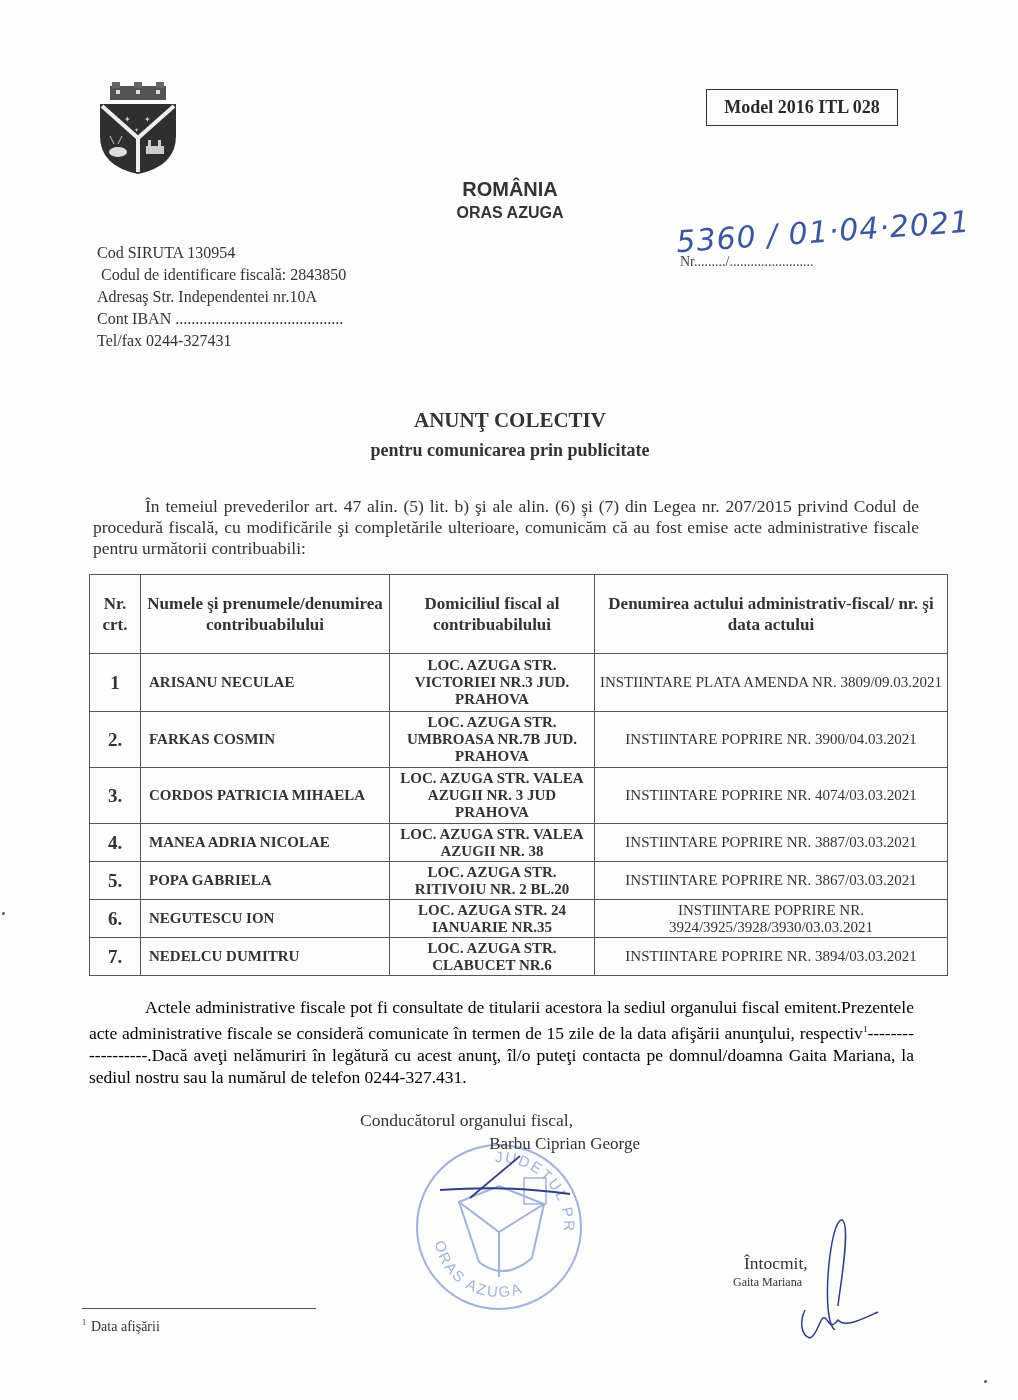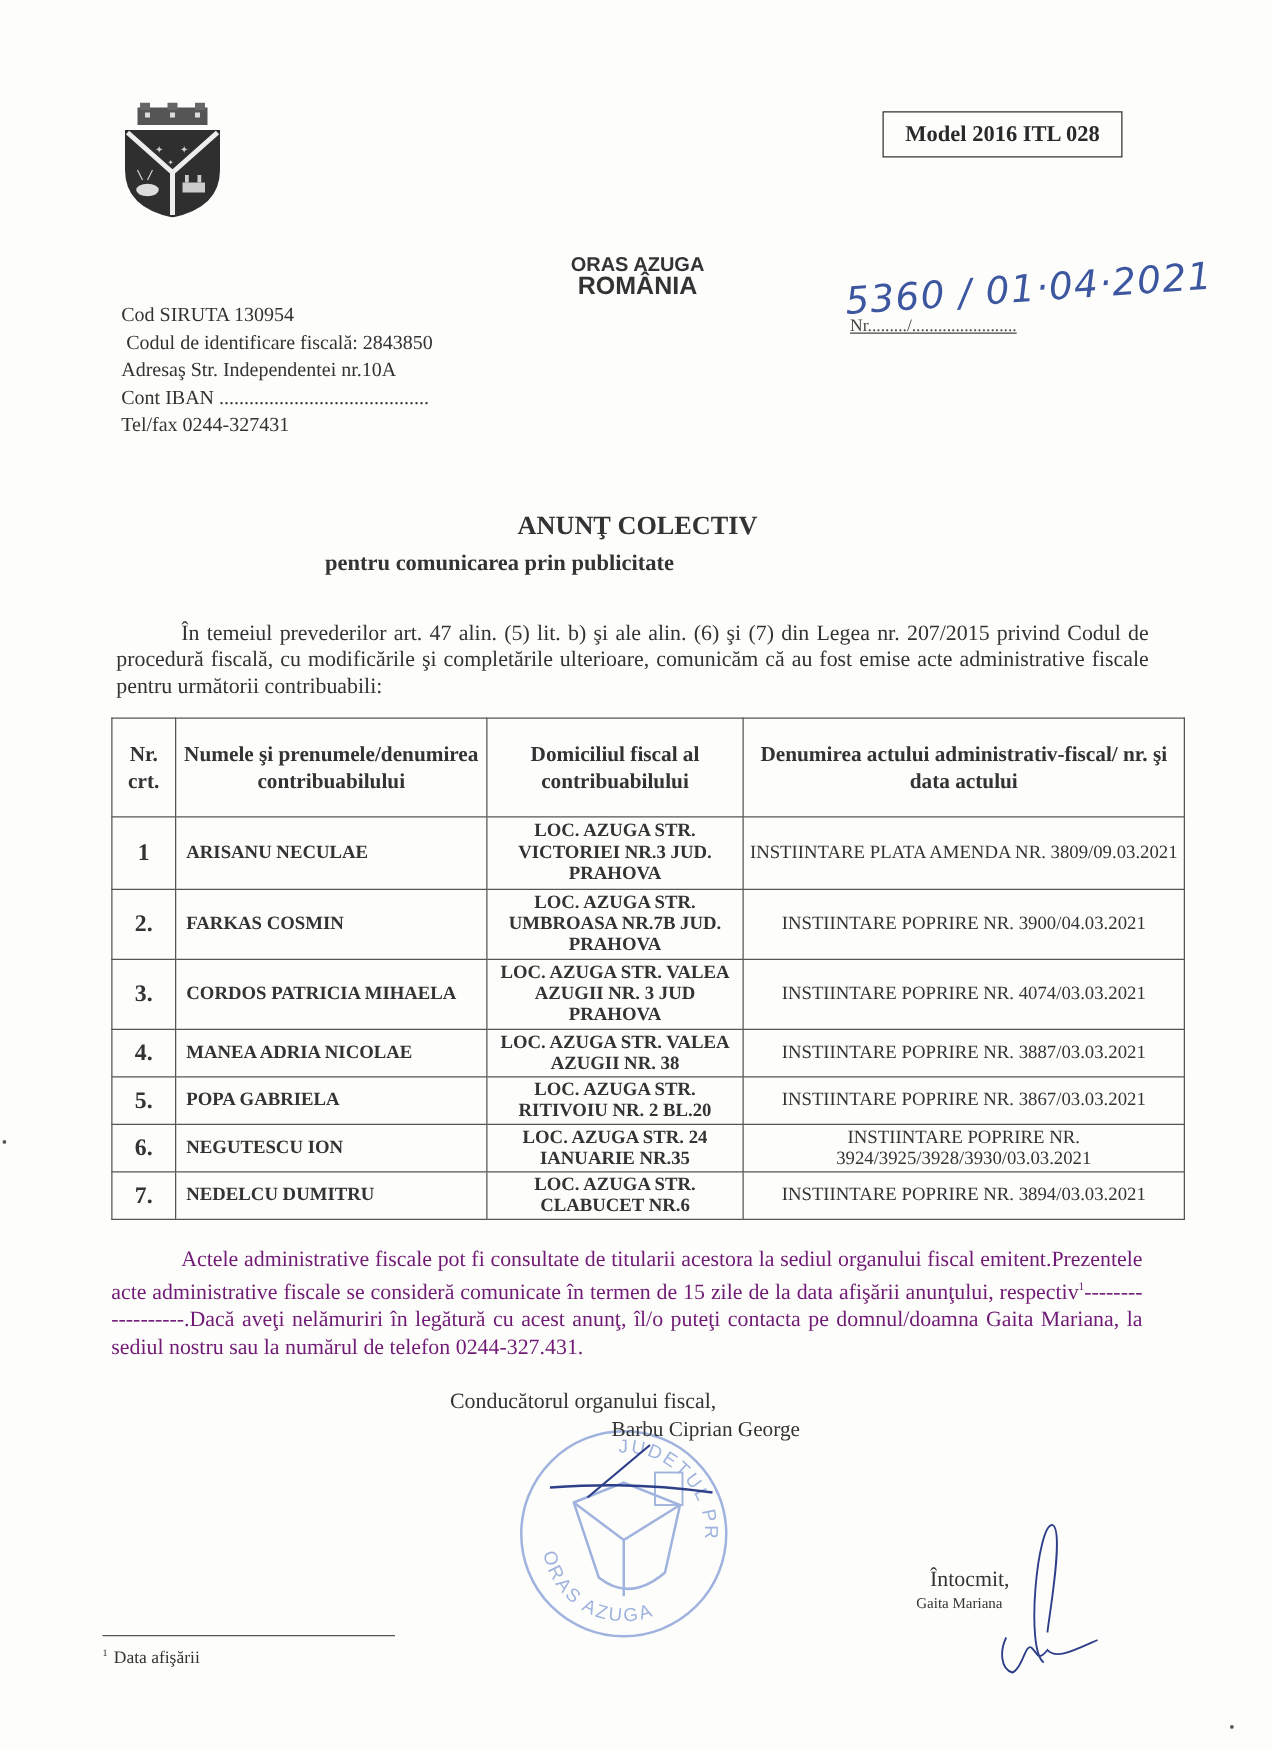--- a/index.html
+++ b/index.html
@@ -8,44 +8,44 @@
     font-family: "Liberation Serif", serif; color: #2a2a2a; overflow: hidden;
   }
   .abs { position: absolute; }
   .crest { left: 96px; top: 82px; width: 84px; height: 92px; }
   .model-box {
     left: 706px; top: 89px; width: 192px; height: 37px; border: 1.5px solid #333;
     box-sizing: border-box; display: flex; align-items: center; justify-content: center;
     font-weight: bold; font-size: 18px;
   }
   .country { left: 380px; top: 178px; width: 260px; text-align: center;
-    font-family: "Liberation Sans", sans-serif; font-weight: bold; font-size: 20px; color: #333; margin-top: 40px; }
+    font-family: "Liberation Sans", sans-serif; font-weight: bold; font-size: 20px; color: #333; }
   .city { left: 380px; top: 204px; width: 260px; text-align: center;
     font-family: "Liberation Sans", sans-serif; font-weight: bold; font-size: 16px; color: #333; }
   .info { left: 97px; top: 242px; font-size: 16px; line-height: 22px; color: #333; }
   .info div { white-space: nowrap; }
   .info .indent { padding-left: 4px; }
   .handwritten { left: 676px; top: 214px; font-family: "DejaVu Sans", sans-serif; font-size: 30px;
     color: #3c56a0; font-style: italic; letter-spacing: 1px; transform: rotate(-4deg); font-weight: 200; }
-  .nr-line { left: 680px; top: 254px; font-size: 14px; color: #444; text-decoration: underline; }
+  .nr-line { left: 680px; top: 254px; font-size: 14px; color: #444; }
   .title { left: 300px; top: 408px; width: 420px; text-align: center; font-weight: bold; font-size: 21px; color: #333; }
-  .subtitle { left: 260px; top: 440px; width: 500px; text-align: left; font-weight: bold; font-size: 18px; color: #333; }
+  .subtitle { left: 260px; top: 440px; width: 500px; text-align: center; font-weight: bold; font-size: 18px; color: #333; }
   .intro { left: 93px; top: 496px; width: 826px; font-size: 17.5px; line-height: 21px; text-align: justify; color: #333; }
   .intro .first { text-indent: 52px; }
   table.acts {
     position: absolute; left: 89px; top: 574px; width: 859px; border-collapse: collapse;
     font-size: 15px; color: #333;
   }
   table.acts td, table.acts th { border: 1.4px solid #555; text-align: center; vertical-align: middle; padding: 0 4px; line-height: 17px; }
   table.acts th { font-weight: bold; font-size: 17px; line-height: 21px; height: 78px; }
   table.acts td.nr { font-weight: bold; font-size: 19px; width: 42px; }
   table.acts td.name { font-weight: bold; text-align: left; padding-left: 8px; width: 236px; }
   table.acts td.addr { font-weight: bold; width: 196px; }
   table.acts td.act { font-size: 15px; margin-left: 32px; }
-  .outro { left: 89px; top: 996px; width: 825px; font-size: 17.5px; line-height: 22px; text-align: justify; color: #701a75; font-family: Liberation Serif, serif; }
+  .outro { left: 89px; top: 996px; width: 825px; font-size: 17.5px; line-height: 22px; text-align: justify; color: #000000; font-family: Liberation Serif, serif; }
   .outro .first { text-indent: 56px; }
   sup { font-size: 9px; }
   .sign-role { left: 360px; top: 1110px; width: 280px; text-align: left; font-size: 17.5px; color: #333; }
   .sign-name { left: 360px; top: 1134px; width: 280px; text-align: right; font-size: 17px; color: #333; }
   .stamp { left: 404px; top: 1142px; width: 190px; height: 170px; }
   .prepared-label { left: 744px; top: 1253px; font-size: 17.5px; color: #333; }
   .prepared-name { left: 733px; top: 1275px; font-size: 12px; color: #333; }
   .sig2 { left: 790px; top: 1210px; width: 90px; height: 130px; }
   .sig1 { left: 430px; top: 1150px; width: 160px; height: 50px; }
   .footnote-rule { left: 82px; top: 1308px; width: 234px; height: 1px; background: #555; }

